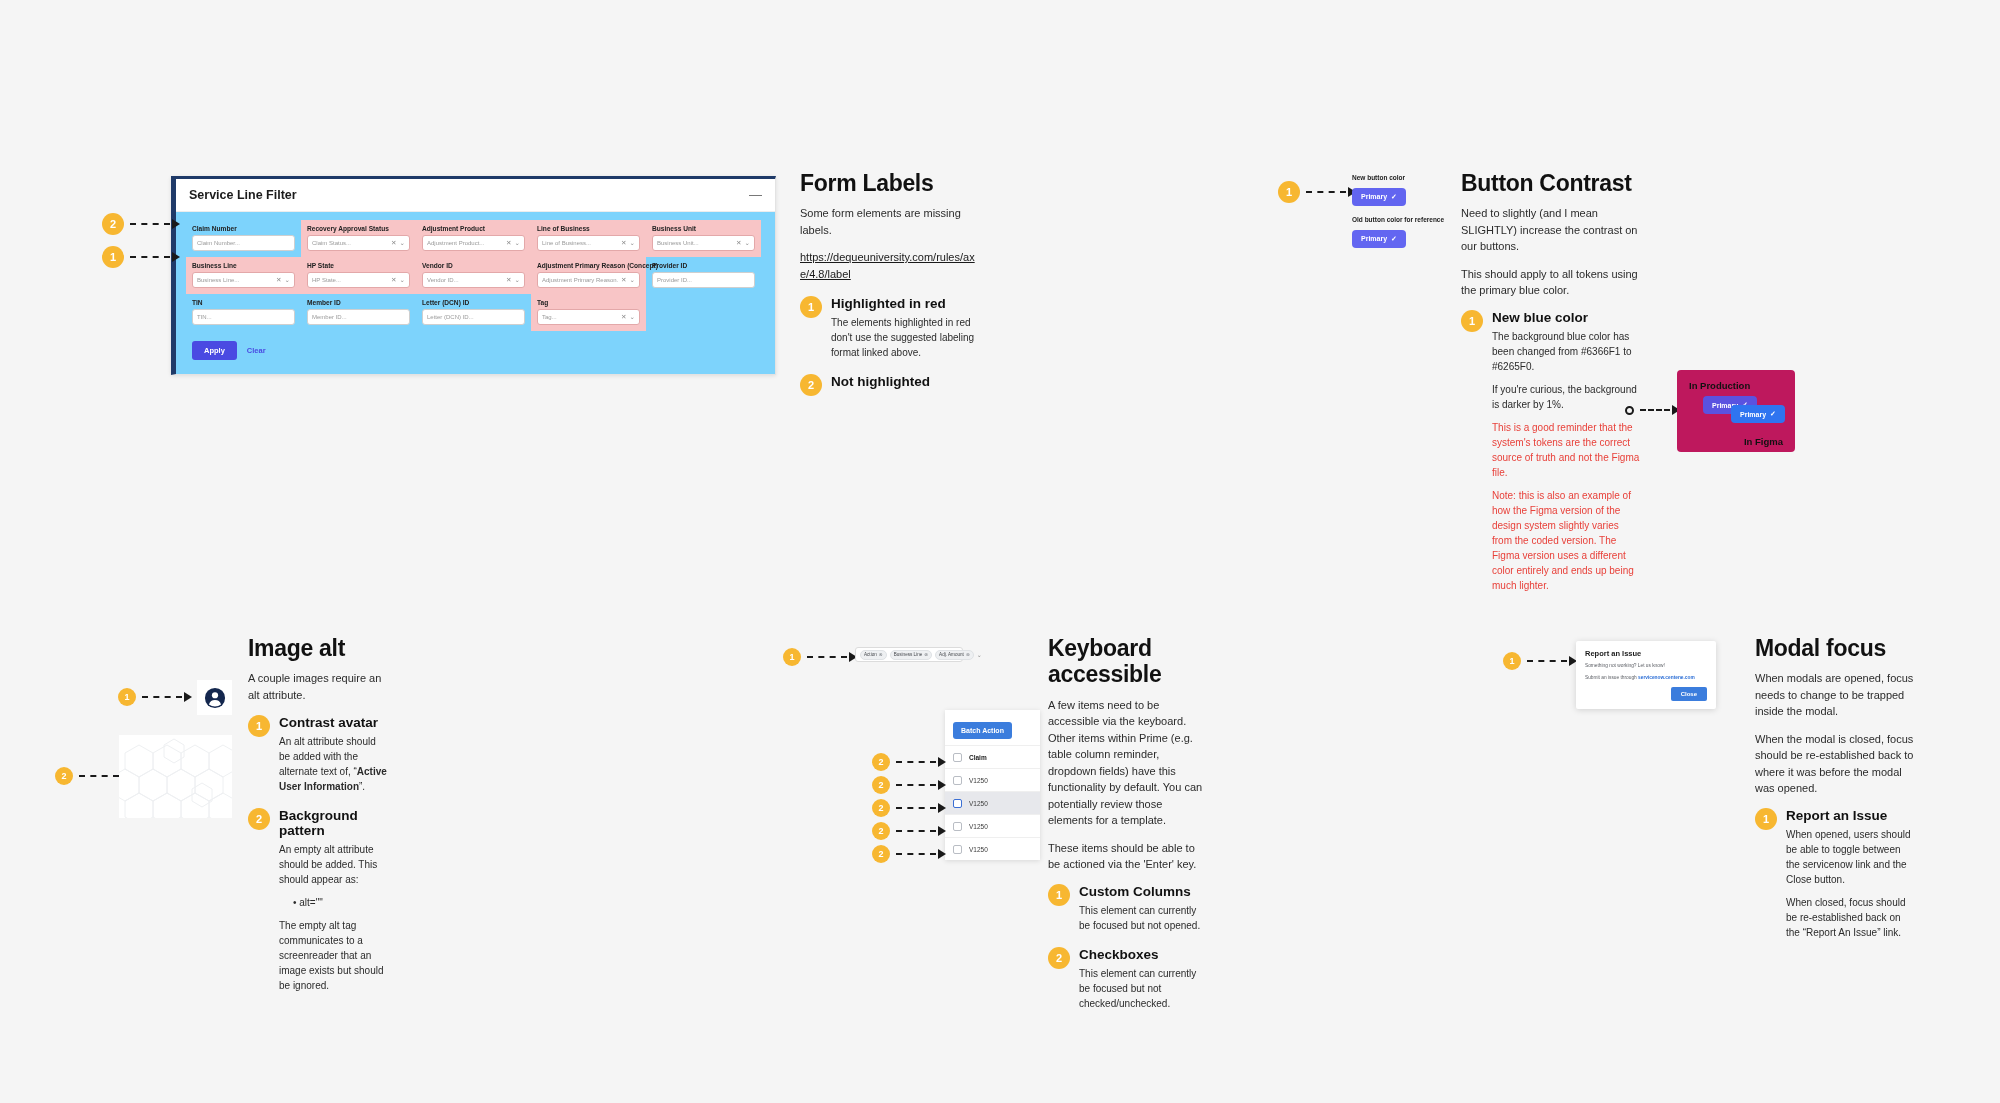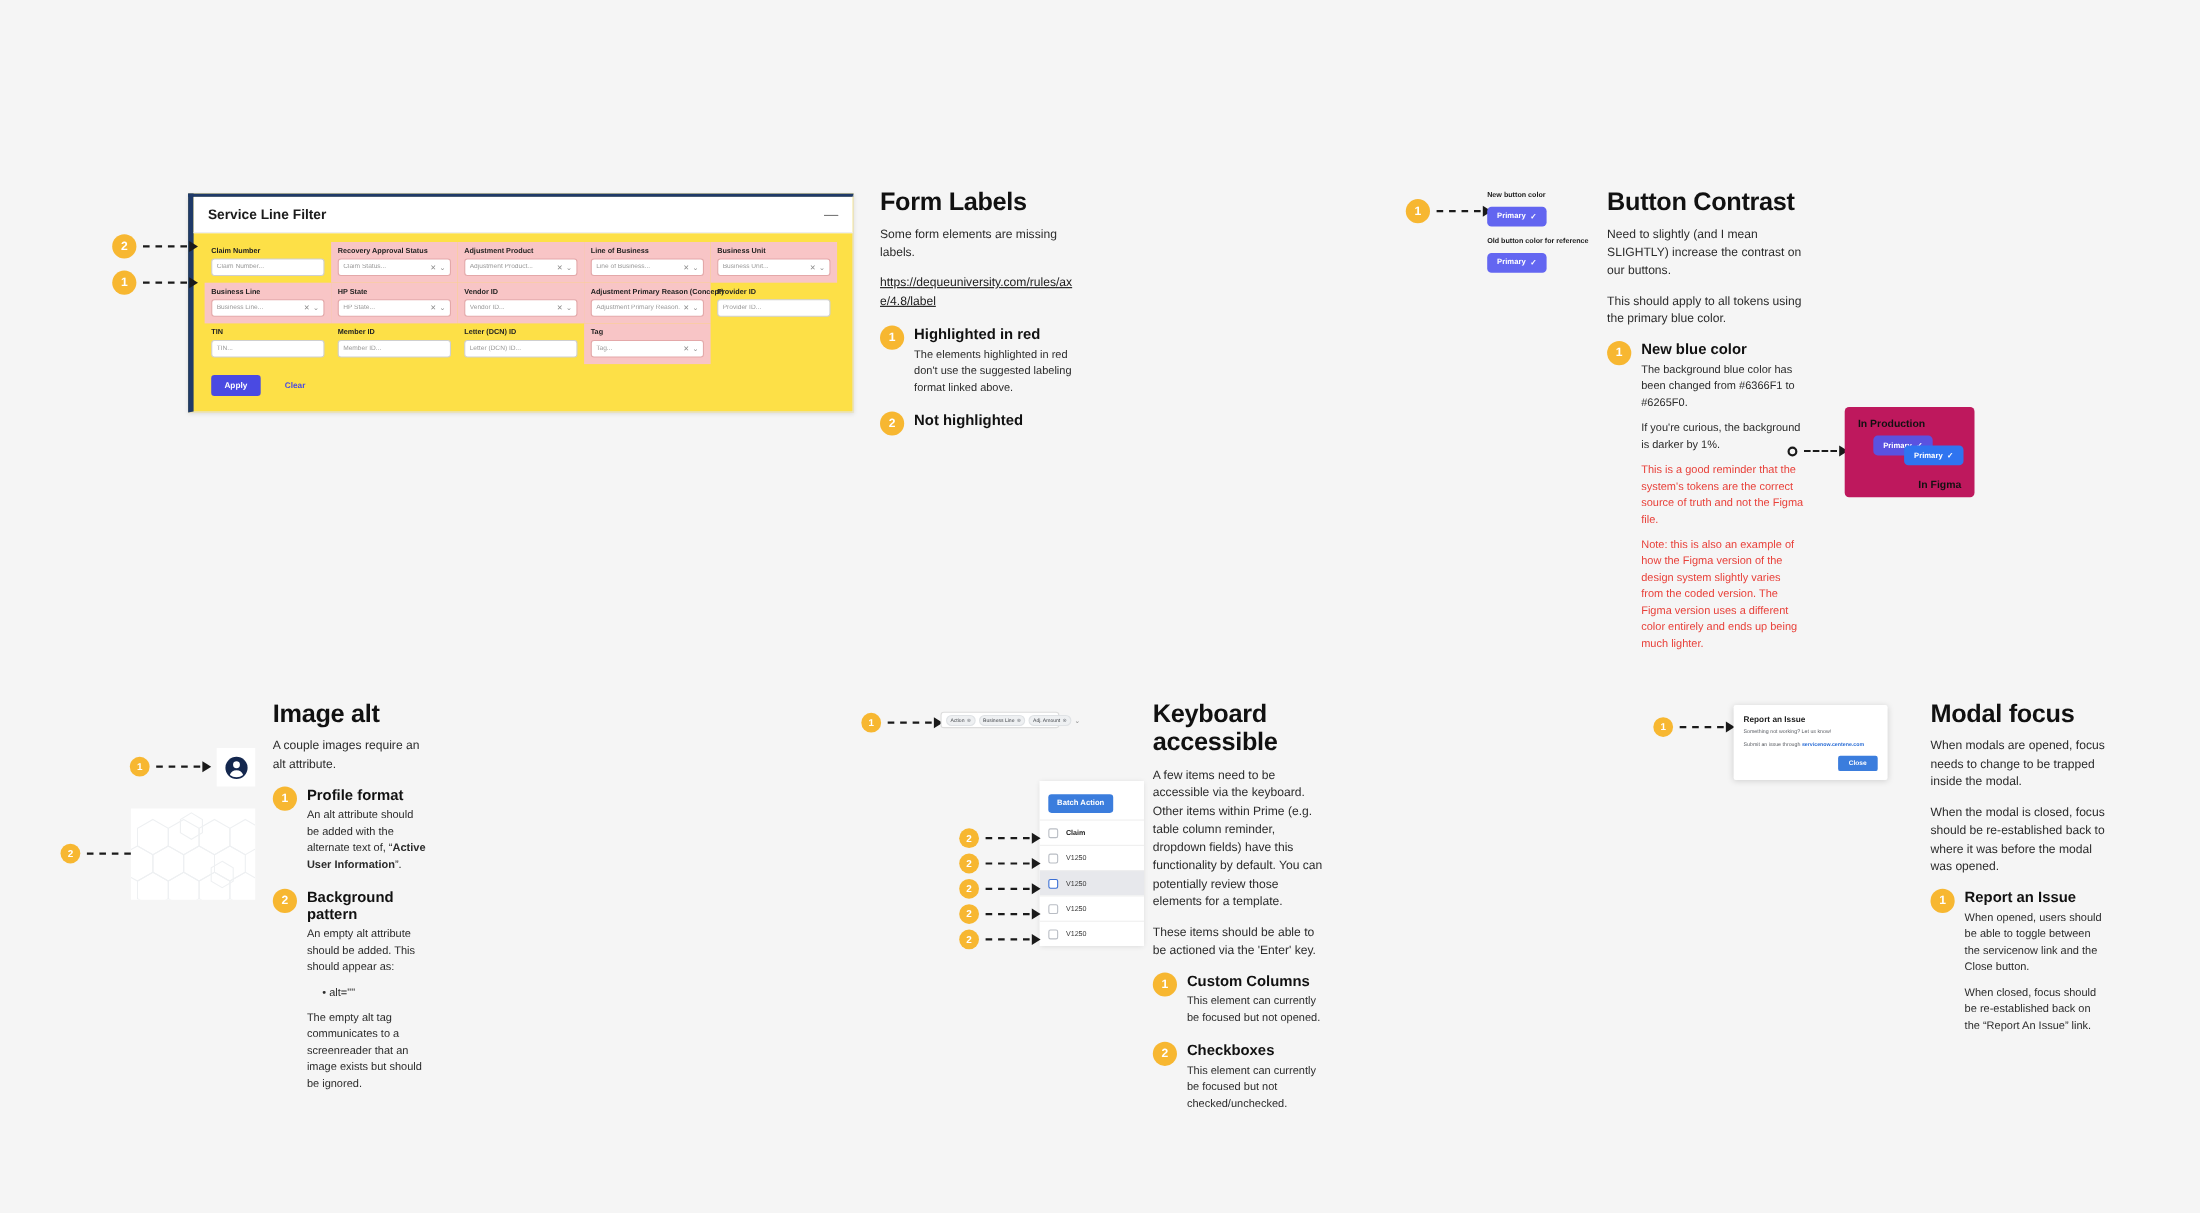--- a/index.html
+++ b/index.html
@@ -53,21 +53,21 @@
   .note-p {
     font-size: 10px; color: #2b2b2b; line-height: 1.5; margin-bottom: 8px;
   }
   .note-p.red { color: #e8413a; }
   .note-p:last-child { margin-bottom: 0; }
   .bullet { font-size: 10px; color: #2b2b2b; line-height: 1.5; margin: 0 0 8px 14px; }
 
   
   .filter-panel {
     position: absolute; left: 171px; top: 176px; width: 605px;
-    background: #fde047;
+    background: #7dd3fc;
     border: 1px solid #e3e3e3;
     border-left: 5px solid #1f3a68;
     border-top: 3px solid #1f3a68;
     box-shadow: 0 1px 4px rgba(0,0,0,.10);
   }
   .fp-head {
     display: flex; align-items: center; justify-content: space-between;
     padding: 9px 13px; border-bottom: 1px solid #ededed; background: #fff;
   }
   .fp-title { font-size: 12.5px; font-weight: 700; color: #1b1b1b; }
@@ -78,21 +78,21 @@
   .fp-cell.flagged { background: #f8c5c6; }
   .fp-label { font-size: 6.6px; font-weight: 700; color: #222; margin-bottom: 3px; white-space: nowrap; }
   .fp-input {
     height: 16px; border: 1px solid #cfcfcf; border-radius: 3px; background: #fff;
     display: flex; align-items: center; padding: 0 4px;
     font-size: 6px; color: #9a9a9a;
   }
   .fp-cell.flagged .fp-input { border-color: #e3a8a9; }
   .fp-ph { flex: 1; overflow: hidden; white-space: nowrap; }
   .fp-ic { font-size: 6.5px; color: #8a8a8a; margin-left: 3px; }
-  .fp-actions { display: flex; align-items: center; gap: 22px; padding: 10px 6px 10px 6px; }
+  .fp-actions { display: flex; align-items: center; gap: 10px; padding: 10px 6px 10px 6px; }
   .btn-apply {
     background: #4a4ae2; color: #fff; font-size: 7.5px; font-weight: 700;
     padding: 5px 12px; border-radius: 3px; border: none;
   }
   .btn-clear { color: #4a4ae2; font-size: 7.5px; font-weight: 600; text-decoration: none; }
 
   
   .sw-label { font-size: 6.5px; font-weight: 700; color: #1b1b1b; margin-bottom: 4px; }
   .btn-primary {
     display: inline-flex; align-items: center; gap: 4px;
@@ -437,21 +437,21 @@
     </svg>
   </div>
 
   <div style="position:absolute; left:248px; top:635px; width:140px;">
     <div class="sec-title">Image alt</div>
     <div class="sec-para">A couple images require an alt attribute.</div>
 
     <div class="note-item" style="margin-top:12px;">
       <div class="badge">1</div>
       <div class="note-body">
-        <div class="note-h">Profile format</div>
+        <div class="note-h">Contrast avatar</div>
         <div class="note-p"><span>An alt attribute should be added with the alternate text of, “</span><strong>Active User Information</strong><span>”.</span></div>
       </div>
     </div>
 
     <div class="note-item">
       <div class="badge">2</div>
       <div class="note-body">
         <div class="note-h">Background pattern</div>
         <div class="note-p">An empty alt attribute should be added. This should appear as:</div>
         <div class="bullet">• alt=""</div>

